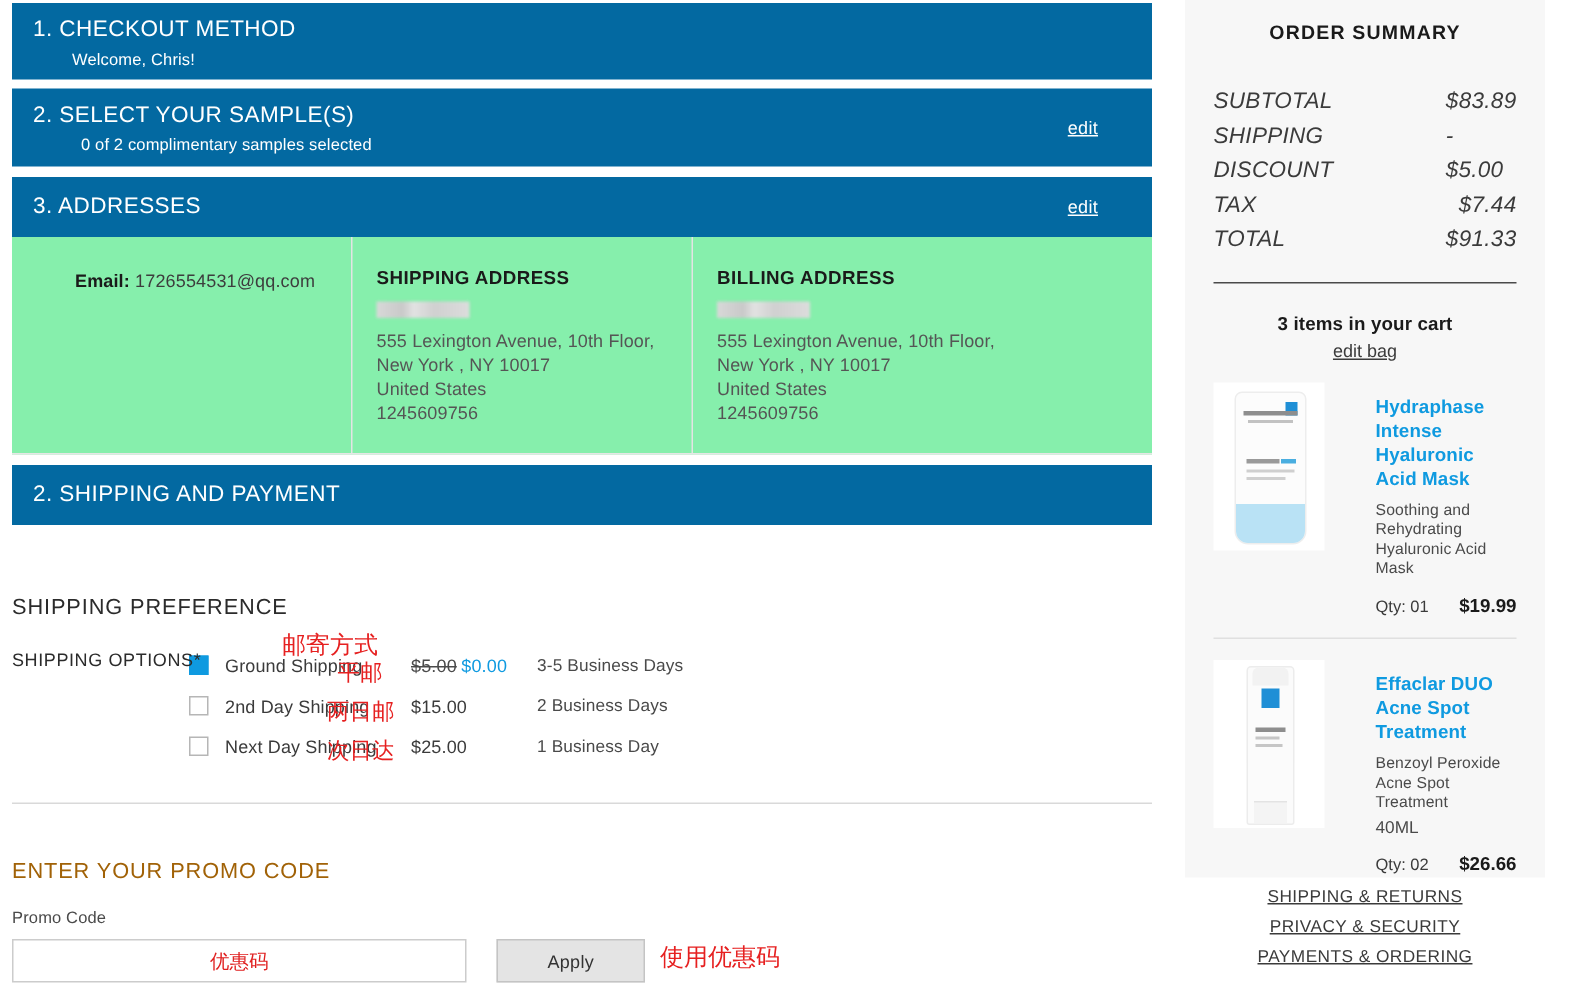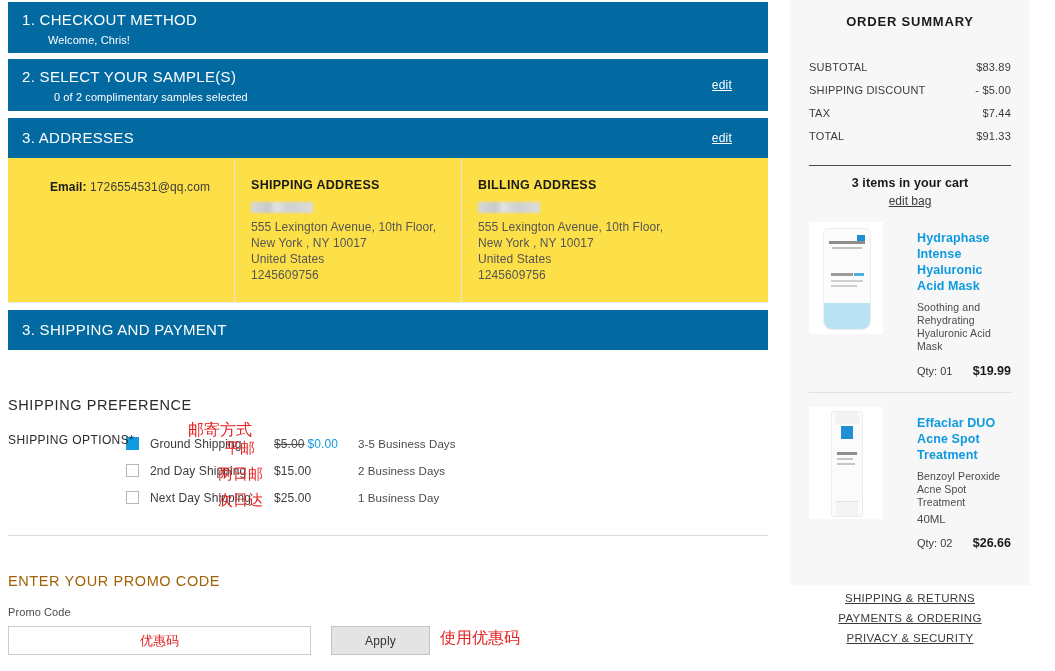--- a/index.html
+++ b/index.html
@@ -66,21 +66,21 @@
   .bar-3 { height: 40px; display: flex; align-items: center; }
   .bar-3 .step-title { line-height: 1; }
   .bar-4 { height: 40px; display: flex; align-items: center; }
   .bar-4 .step-title { line-height: 1; }
   .gap-6 { height: 6px; }
   .gap-7 { height: 7px; }
 
   
   .addr-panel {
     display: flex;
-    background: #fde047;
+    background: #86efac;
     border-bottom: 1px solid #e6e6e6;
     height: 145px;
     box-sizing: border-box;
   }
   .addr-cell {
     box-sizing: border-box;
     padding: 20px 16px 0 16px;
     border-right: 1px solid #e4e4e4;
   }
   .addr-cell:last-child { border-right: none; }
@@ -258,35 +258,36 @@
     font-size: 13px;
     font-weight: bold;
     letter-spacing: 0.8px;
     color: #1a1a1a;
     padding-top: 14px;
   }
   .sum-rows { margin-top: 27px; }
   .sum-row {
     display: flex;
     justify-content: space-between;
-    font-size: 11px;
+    font-size: 15px;
     color: #3b3b3b;
     line-height: 23px;
     letter-spacing: 0.2px;
+    font-style: italic;
   }
   .sum-rule {
     border-top: 1px solid #4a4a4a;
     margin-top: 17px;
   }
   .cart-count {
     text-align: center;
     font-size: 12.5px;
     font-weight: bold;
     color: #1a1a1a;
-    margin-top: 10px;
+    margin-top: 20px;
     letter-spacing: 0.1px;
   }
   .edit-bag {
     display: block;
     text-align: center;
     font-size: 12px;
     color: #3b3b3b;
     text-decoration: underline;
     margin-top: 4px;
     cursor: pointer;
@@ -473,21 +474,21 @@
           <div>New York , NY 10017</div>
           <div>United States</div>
           <div>1245609756</div>
         </div>
       </div>
     </div>
 
     <div class="gap-7"></div>
 
     <div class="step-bar bar-4">
-      <div class="step-title">3. SHIPPING AND PAYMENT</div>
+      <div class="step-title">2. SHIPPING AND PAYMENT</div>
     </div>
 
     <div class="ship-section">
       <div class="section-head">SHIPPING PREFERENCE</div>
 
       <div class="ship-rows">
         <div class="ship-label">SHIPPING OPTIONS*</div>
 
         <div class="ship-opt">
           <span class="cbox checked"></span>
@@ -600,17 +601,17 @@
         <div class="item-foot">
           <span class="item-qty">Qty: 02</span>
           <span class="item-price">$26.66</span>
         </div>
       </div>
     </div>
   </div>
 
   <div class="foot-links">
     <span class="foot-link">SHIPPING &amp; RETURNS</span>
+    <span class="foot-link">PRIVACY &amp; SECURITY</span>
     <span class="foot-link">PAYMENTS &amp; ORDERING</span>
-    <span class="foot-link">PRIVACY &amp; SECURITY</span>
   </div>
 
 </div>
 
 </body></html>

